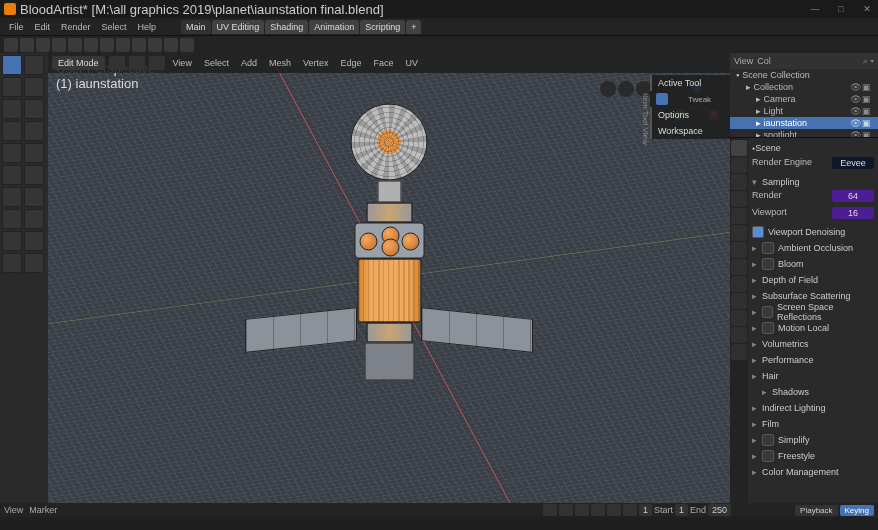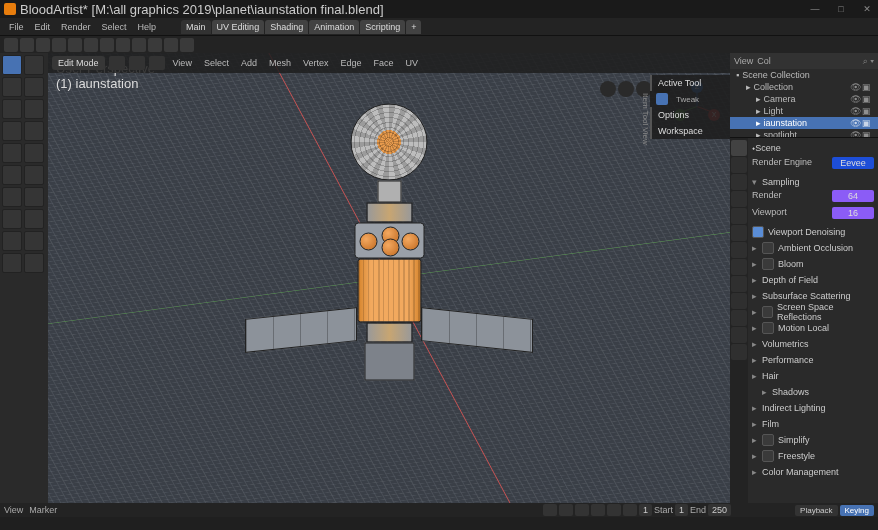--- a/index.html
+++ b/index.html
@@ -64,21 +64,21 @@
 .outliner .oline .oicons{margin-left:auto;display:flex;gap:2px}
 .outliner .oline .oi{width:10px;height:10px;opacity:.7}
 .props{flex:1;background:#2a2a2a;display:flex}
 .props-tabs{width:18px;background:#232323;display:flex;flex-direction:column;gap:1px;padding-top:2px}
 .props-tabs .pt{width:16px;height:16px;background:#2f2f2f;margin:0 auto;border-radius:2px}
 .props-tabs .pt.act{background:#424242}
 .props-body{flex:1;padding:2px 4px;font-size:9px;overflow:hidden}
 .props-body .ph{display:flex;align-items:center;height:16px;color:#ccc}
 .props-body .field{display:flex;align-items:flex-start;height:16px;margin:1px 0}
 .props-body .field .lbl{flex:1;color:#bbb}
-.props-body .field .val{background:#8b5cf6;padding:1px 6px;border-radius:2px;min-width:30px;text-align:center;color:#ddd}
+.props-body .field .val{background:#4c1d95;padding:1px 6px;border-radius:2px;min-width:30px;text-align:center;color:#ddd}
 .props-body .sect{display:flex;align-items:center;height:15px;gap:4px;color:#ccc;margin-top:1px}
 .props-body .sect .tri{width:6px;color:#888}
 .props-body .sect .cb{width:10px;height:10px;background:#3a3a3a;border:1px solid #555;border-radius:2px}
 .props-body .sect .cb.on{background:#5a8dd6}
 .timeline{height:28px;background:#232323;display:flex;flex-direction:column}
 .timeline .tlhdr{height:14px;display:flex;align-items:center;padding:0 4px;gap:6px;font-size:9px}
 .timeline .tlhdr .r{margin-left:auto;display:flex;gap:2px;align-items:center}
 .timeline .tlhdr .pbtn{width:14px;height:12px;background:#333;border-radius:2px}
 .timeline .tlhdr .num{background:#333;padding:1px 4px;border-radius:2px;color:#ccc}
 .timeline .tlbar{flex:1;display:flex;align-items:center;padding:0 4px;gap:8px;background:#1f1f1f}
@@ -227,21 +227,21 @@
       <div class="line" style="width:20px;background:#d14d4d;transform:rotate(20deg)"></div>
       <div class="line" style="width:20px;background:#5aa24e;transform:rotate(160deg)"></div>
       <div class="line" style="width:20px;background:#3f7cd1;transform:rotate(-90deg)"></div>
       <div class="ball bx">X</div>
       <div class="ball by">Y</div>
       <div class="ball bz">Z</div>
     </div>
 
     <div class="side-panel">
       <div class="hdr">Active Tool</div>
-      <div class="row" style="display:flex;gap:8px;align-items:center">
+      <div class="row" style="display:flex;gap:20px;align-items:center">
         <div style="width:12px;height:12px;background:#4772b3;border-radius:2px"></div>
         <span>Tweak</span>
       </div>
       <div class="hdr" style="margin-top:0">Options</div>
       <div class="hdr">Workspace</div>
     </div>
     <div class="side-tabs">Item Tool View</div>
   </div>
 
   <div class="right">
@@ -312,21 +312,21 @@
         <div class="pt"></div>
         <div class="pt"></div>
         <div class="pt"></div>
         <div class="pt"></div>
         <div class="pt"></div>
       </div>
       <div class="props-body">
         <div class="ph">🞘 <span>Scene</span></div>
         <div class="field">
           <span class="lbl">Render Engine</span>
-          <span class="val" style="background:#1d4ed8">Eevee</span>
+          <span class="val" style="background:#0f172a">Eevee</span>
         </div>
         <div class="sect">
             <span class="tri">▾</span>
             <span>Sampling</span>
           </div>
         <div class="field">
             <span class="lbl">Render</span>
             <span class="val">64</span>
           </div>
         <div class="field">

